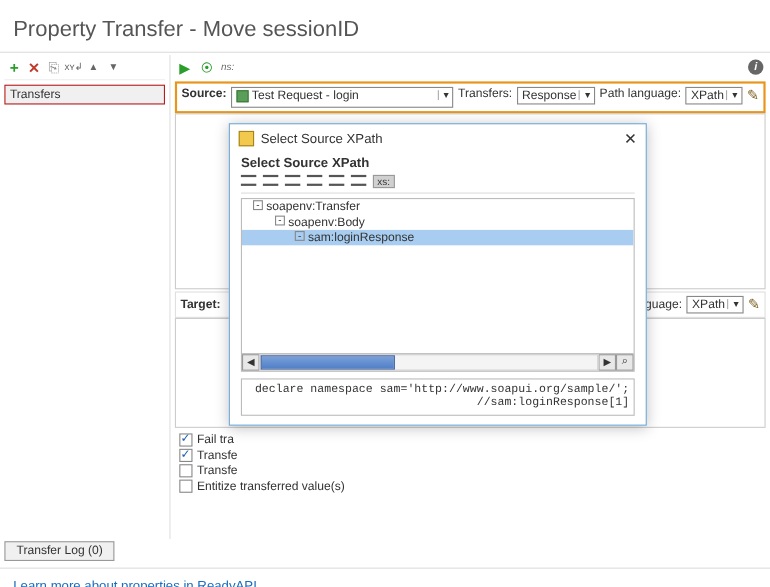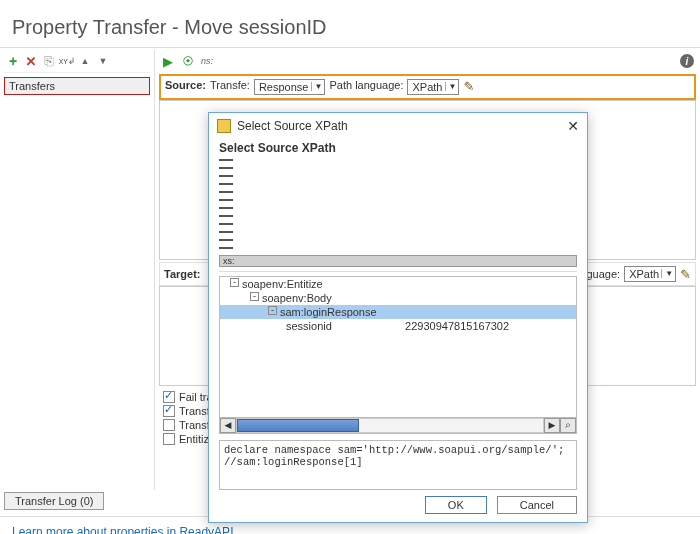--- a/index.html
+++ b/index.html
@@ -45,42 +45,42 @@
 
     
     .modal { position: absolute; left: 208px; top: 112px; width: 380px; background: #fff; border: 1px solid #6da6d6; box-shadow: 0 2px 12px rgba(0,0,0,.25); z-index: 10; }
     .modal-titlebar { display: flex; align-items: center; padding: 5px 8px 3px; }
     .modal-icon { width: 14px; height: 14px; background: #f2c94c; border: 1px solid #a58521; margin-right: 6px; display: inline-block; }
     .modal-title { font-size: 12px; flex: 1; }
     .close-x { font-size: 14px; cursor: pointer; color: #333; }
     .modal-body { padding: 4px 10px 8px; }
     .modal-heading { font-weight: bold; font-size: 12px; margin-bottom: 2px; }
     .modal-sub { font-size: 11px; margin-bottom: 6px; }
-    .modal-toolbar { display: flex; gap: 6px; padding: 2px 0 4px; border-bottom: 1px solid #ddd; flex-direction: column; }
+    .modal-toolbar { display: flex; gap: 6px; padding: 2px 0 4px; border-bottom: 1px solid #ddd; }
     .mini { width: 14px; height: 10px; border-bottom: 2px solid #555; border-top: 2px solid #555; }
     .xs-badge { background: #d0d0d0; border: 1px solid #999; padding: 0 3px; font-size: 9px; }
     .tree-box { border: 1px solid #bbb; margin-top: 4px; }
     .tree-header { background: #efefef; border-bottom: 1px solid #ccc; padding: 2px 4px; font-size: 11px; display: flex; }
     .tree-col1 { width: 55%; text-align: center; }
     .tree-body { height: 140px; font-size: 11px; position: relative; overflow: hidden; }
     .tree-row { display: flex; padding: 1px 4px; }
     .tree-row.sel { background: #a8cdf0; }
     .tminus { display: inline-block; width: 9px; height: 9px; border: 1px solid #888; text-align: center; line-height: 7px; font-size: 9px; margin-right: 3px; }
     .indent1 { padding-left: 10px; }
     .indent2 { padding-left: 30px; }
     .indent3 { padding-left: 30px; }
     .indent4 { padding-left: 48px; }
     .indent5 { padding-left: 66px; }
     .value-col { position: absolute; left: 52%; }
     .hscroll { display: flex; border-top: 1px solid #bbb; height: 16px; }
     .hscroll-btn { width: 16px; border: 1px solid #999; background: #e8e8e8; text-align: center; font-size: 9px; line-height: 12px; }
     .hscroll-track { flex: 1; background: #f4f4f4; border: 1px solid #ccc; position: relative; }
     .hscroll-thumb { position: absolute; left: 0; top: 0; bottom: 0; width: 40%; background: linear-gradient(#7aa0d8,#5080c8); border: 1px solid #3a60a0; }
     .mag { width: 16px; border: 1px solid #999; background: #e8e8e8; text-align: center; font-size: 10px; }
-    .code-box { border: 1px solid #bbb; margin-top: 6px; padding: 3px 4px; font-size: 10.5px; font-family: "Courier New", monospace; white-space: pre-wrap; height: 50px; }
+    .code-box { border: 1px solid #bbb; margin-top: 6px; padding: 3px 4px; font-size: 10.5px; font-family: "Courier New", monospace; white-space: pre-wrap; height: 34px; text-align: right; }
     .modal-buttons { display: flex; justify-content: flex-end; gap: 10px; padding: 6px 0 0; }
     .btn { border: 1px solid #888; background: #fff; padding: 2px 22px; font-size: 11px; cursor: pointer; }
     .btn.primary { border: 1.5px solid #4a7abf; }
   </style>
 </head>
 <body>
 
 <div class="page-title">Property Transfer - Move sessionID</div>
 <div class="hr"></div>
 
@@ -100,21 +100,27 @@
   <div class="main">
     <div class="main-toolbar">
       <span class="tool-btn play">▶</span>
       <span class="tool-btn playall">⦿</span>
       <span class="ns">ns:</span>
       <span class="info-icon">i</span>
     </div>
 
     <div class="source-row">
       <span class="row-label">Source:</span>
-      <span class="prop-label">Transfe:</span>
+      <span class="dropdown wide">
+        <span class="dropdown-icon">
+            <span class="sm-icon"></span>
+            <span>Test Request - login</span>
+          </span>
+      </span>
+      <span class="prop-label">Transfers:</span>
       <span class="dropdown"><span>Response</span></span>
       <span class="prop-label">Path language:</span>
       <span class="dropdown"><span>XPath</span></span>
       <span class="wand">✎</span>
     </div>
     <div class="big-area"></div>
 
     <div class="target-row">
       <span class="row-label">Target:</span>
       <span style="flex:1"></span>
@@ -163,44 +169,36 @@
       <span class="mini"></span>
       <span class="mini"></span>
       <span class="mini"></span>
       <span class="mini"></span>
       <span class="xs-badge">xs:</span>
     </div>
     <div class="tree-box">
       <div class="tree-body">
         <div class="tree-row indent1">
             <span class="tminus">-</span>
-            <span>soapenv:Entitize</span>
+            <span>soapenv:Transfer</span>
           </div>
         <div class="tree-row indent3">
             <span class="tminus">-</span>
             <span>soapenv:Body</span>
           </div>
         <div class="tree-row indent4 sel">
             <span class="tminus">-</span>
             <span>sam:loginResponse</span>
-          </div>
-        <div class="tree-row indent5">
-            <span>sessionid</span>
-            <span class="value-col">22930947815167302</span>
           </div>
       </div>
       <div class="hscroll">
         <div class="hscroll-btn">◀</div>
         <div class="hscroll-track">
             <div class="hscroll-thumb"></div>
           </div>
         <div class="hscroll-btn">▶</div>
         <div class="mag">⌕</div>
       </div>
     </div>
     <div class="code-box">declare namespace sam='http://www.soapui.org/sample/';
 //sam:loginResponse[1]</div>
-    <div class="modal-buttons">
-      <span class="btn primary">OK</span>
-      <span class="btn">Cancel</span>
-    </div>
   </div>
 </div>
 
 </body></html>

